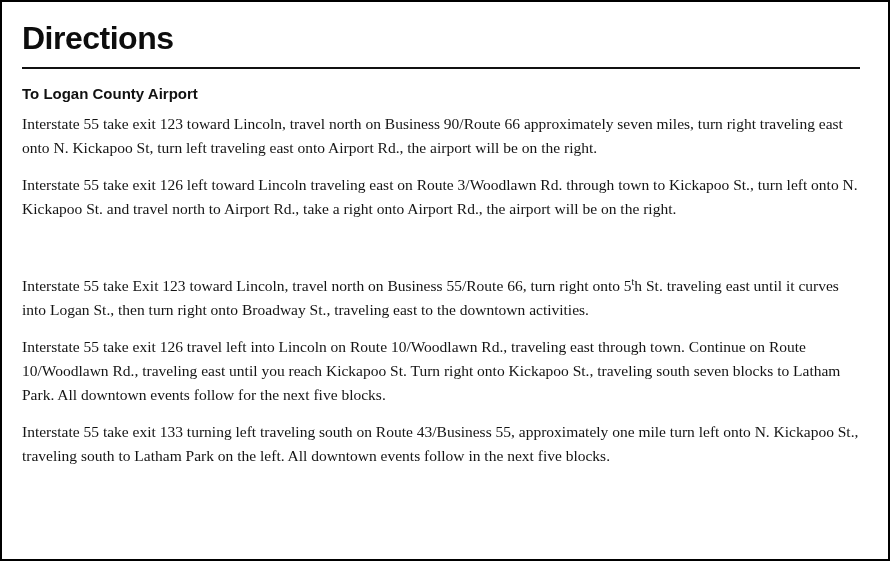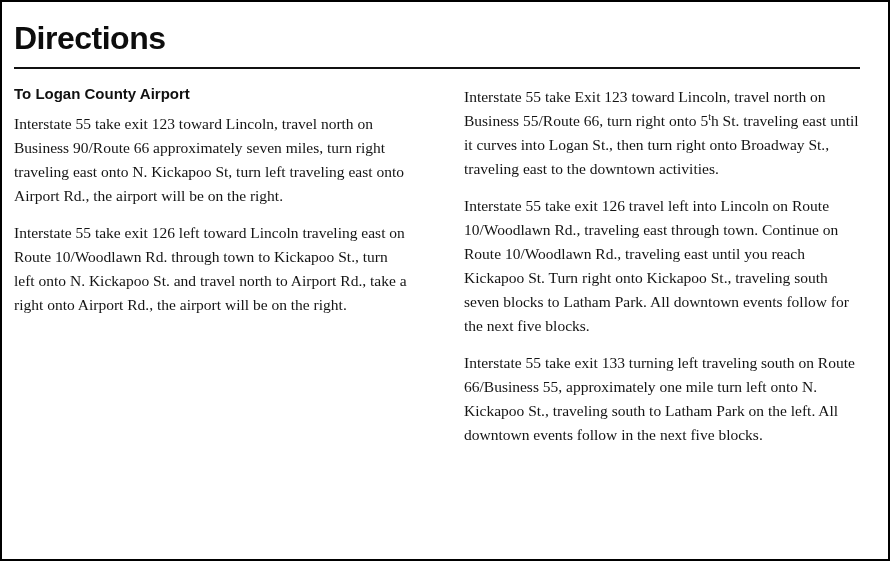--- a/index.html
+++ b/index.html
@@ -6,40 +6,41 @@
     margin: 0;
     padding: 0;
     background: #ffffff;
   }
   .page {
     box-sizing: border-box;
     width: 890px;
     height: 561px;
     border: 2px solid #000000;
     background: #ffffff;
-    padding: 10px 28px 20px 12px;
+    padding: 10px 28px 20px 20px;
     overflow: hidden;
     color: #141414;
   }
   .page-title {
     font-family: "Liberation Sans", sans-serif;
     font-weight: bold;
     font-size: 32px;
     letter-spacing: -0.5px;
     margin: 8px 0 10px 0;
     color: #0d0d0d;
   }
   .rule {
     border: none;
     border-top: 2px solid #111111;
     margin: 0 0 16px 0;
   }
   .columns {
     display: flex;
-    gap: 54px;
+    gap: 40px;
+    flex-direction: column;
   }
   .col {
     flex: 1 1 0;
     min-width: 0;
   }
   .col-heading {
     font-family: "Liberation Sans", sans-serif;
     font-weight: bold;
     font-size: 15px;
     margin: 0 0 10px 0;
@@ -76,28 +77,28 @@
   <h1 class="page-title">Directions</h1>
   <hr class="rule">
 
   <div class="columns">
 
     <section class="col">
       <h2 class="col-heading">To Logan County Airport</h2>
 
       <p class="body-para"><strong>Interstate 55 take exit 123</strong><span> toward Lincoln, travel north on Business 90/Route 66 approximately seven miles, turn right traveling east onto N. Kickapoo St, turn left traveling east onto Airport Rd., the airport will be on the right.</span></p>
 
-      <p class="body-para"><strong>Interstate 55 take exit 126</strong><span> left toward Lincoln traveling east on Route 10/Woodlawn Rd. through town to Kickapoo St., turn left onto N. Kickapoo St. and travel north to Airport Rd., take a right onto Airport Rd., the airport will be on the right.</span></p>
+      <p class="body-para"><strong>Interstate 55 take exit 126</strong><span> left toward Lincoln traveling east on Route 3/Woodlawn Rd. through town to Kickapoo St., turn left onto N. Kickapoo St. and travel north to Airport Rd., take a right onto Airport Rd., the airport will be on the right.</span></p>
 
     </section>
 
     <section class="col">
 
       <p class="body-para"><strong>Interstate 55 take Exit 123</strong><span> toward Lincoln, travel north on Business 55/Route 66, turn right onto 5</span><sup>t</sup><span>h St. traveling east until it curves into Logan St., then turn right onto Broadway St., traveling east to the downtown activities.</span></p>
 
       <p class="body-para"><strong>Interstate 55 take exit 126</strong><span> travel left into Lincoln on Route 10/Woodlawn Rd., traveling east through town. Continue on Route 10/Woodlawn Rd., traveling east until you reach Kickapoo St. Turn right onto Kickapoo St., traveling south seven blocks to Latham Park. All downtown events follow for the next five blocks.</span></p>
 
-      <p class="body-para"><strong>Interstate 55 take exit 133</strong><span> turning left traveling south on Route 66/Business 55, approximately one mile turn left onto N. Kickapoo St., traveling south to Latham Park on the left. All downtown events follow in the next five blocks.</span></p>
+      <p class="body-para"><strong>Interstate 55 take exit 133</strong><span> turning left traveling south on Route 43/Business 55, approximately one mile turn left onto N. Kickapoo St., traveling south to Latham Park on the left. All downtown events follow in the next five blocks.</span></p>
 
     </section>
 
   </div>
 </div>
 
 </body></html>

